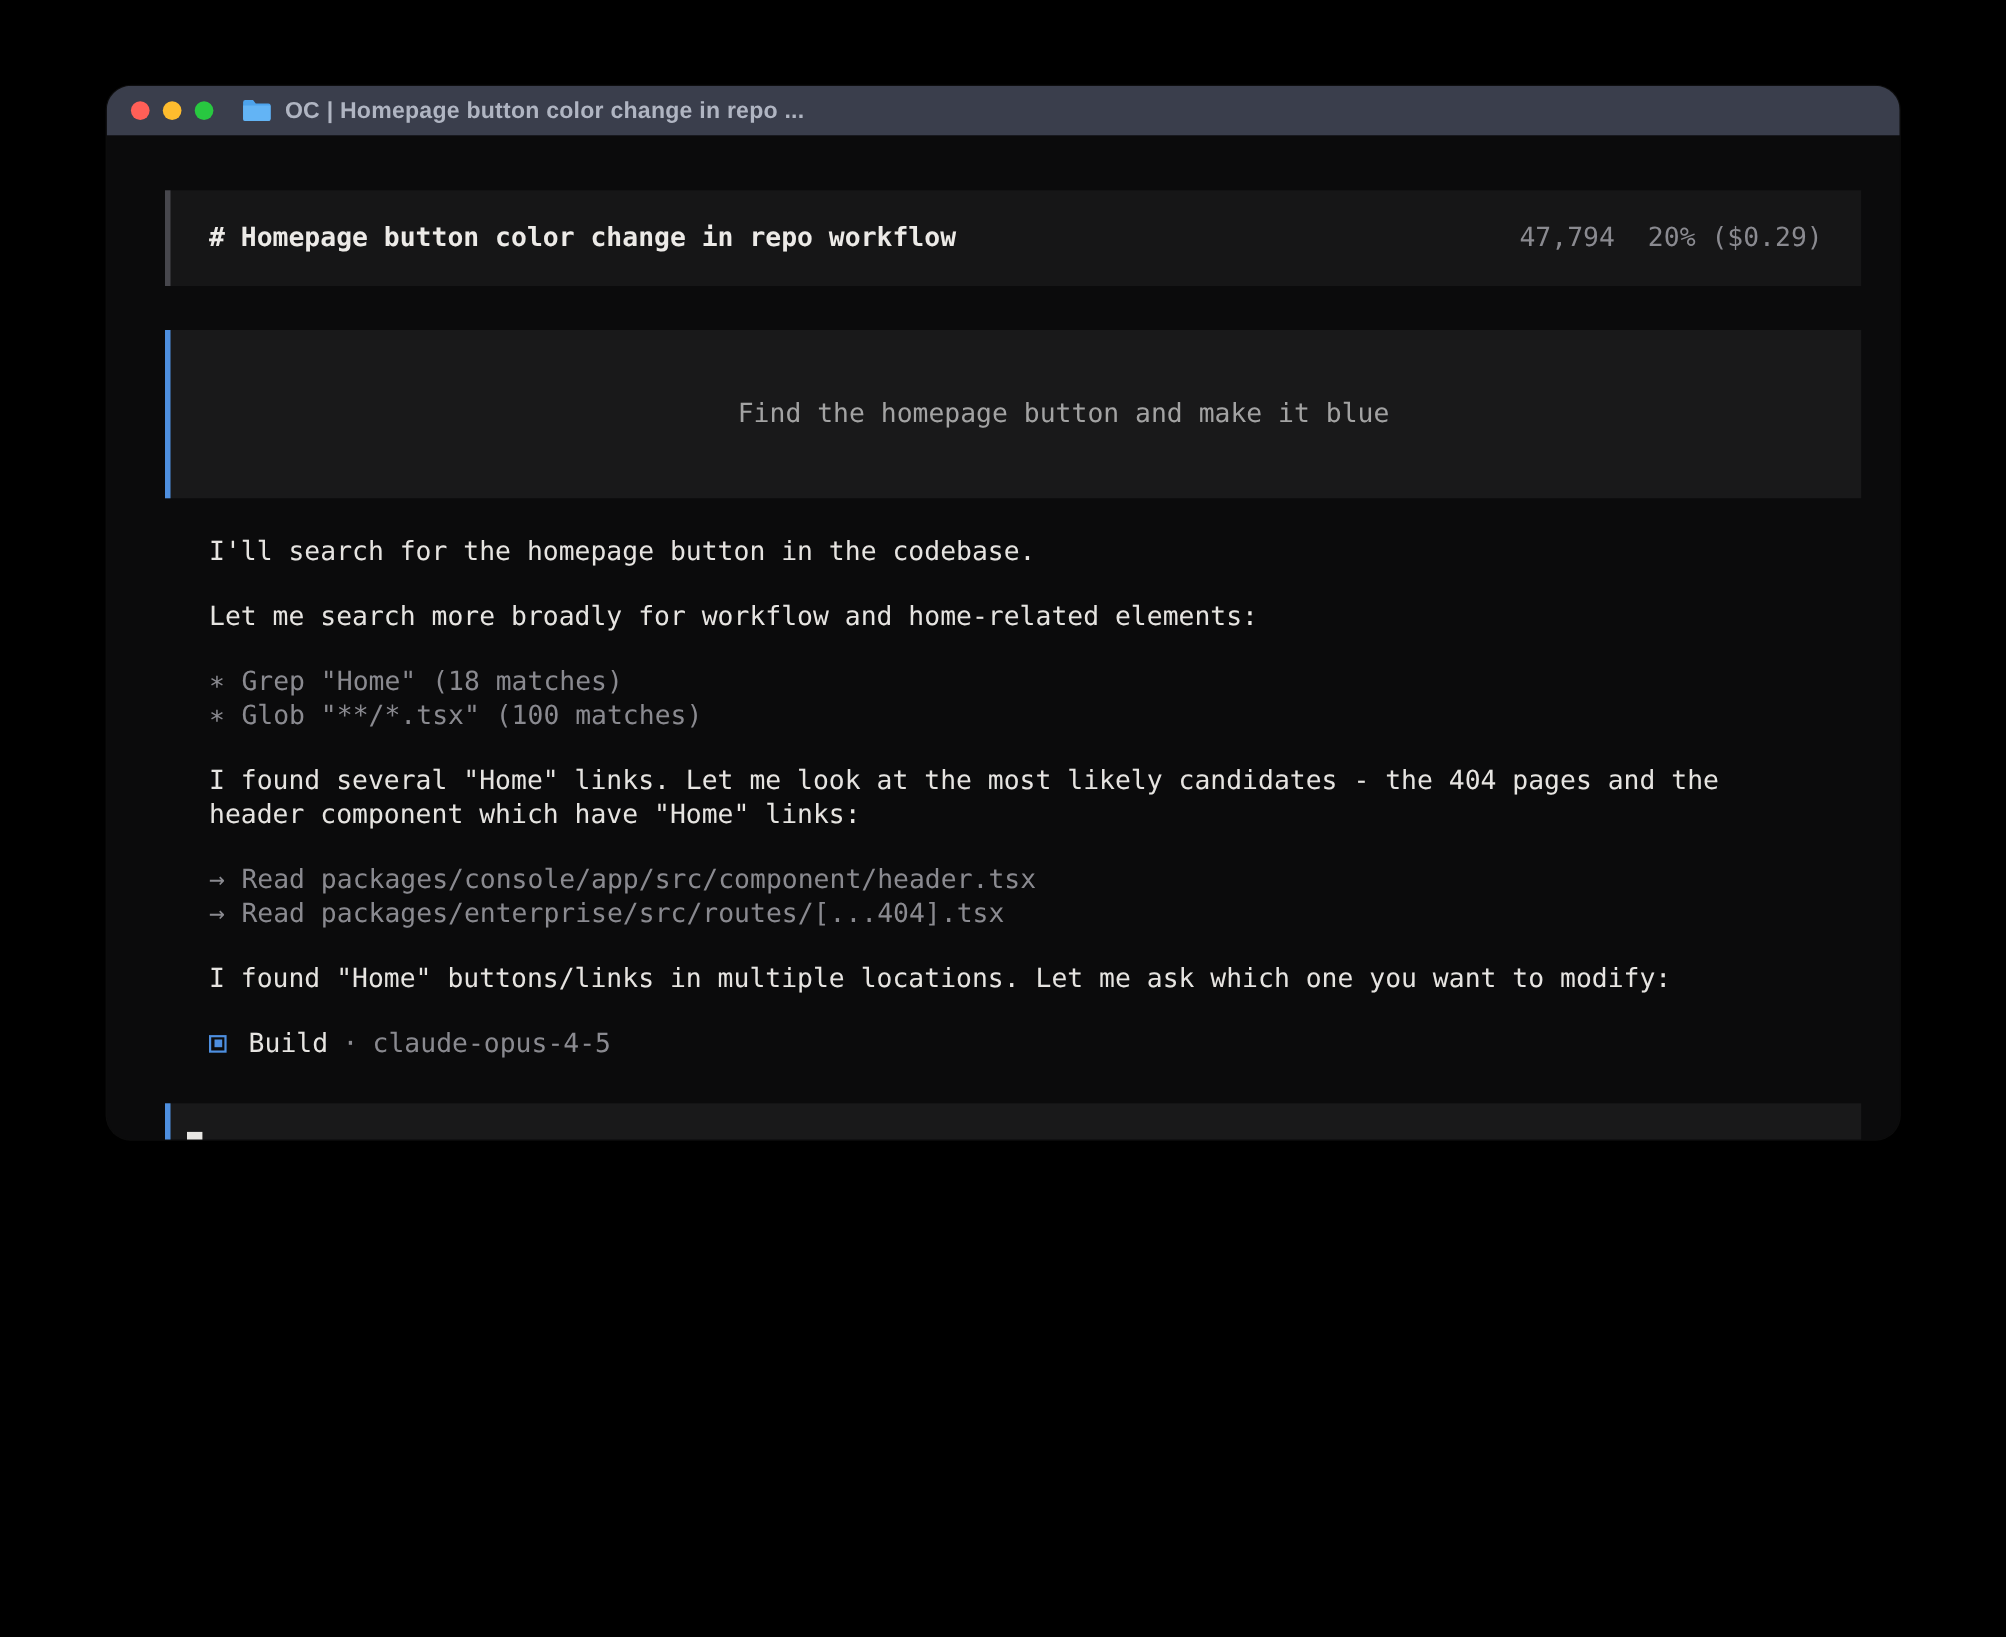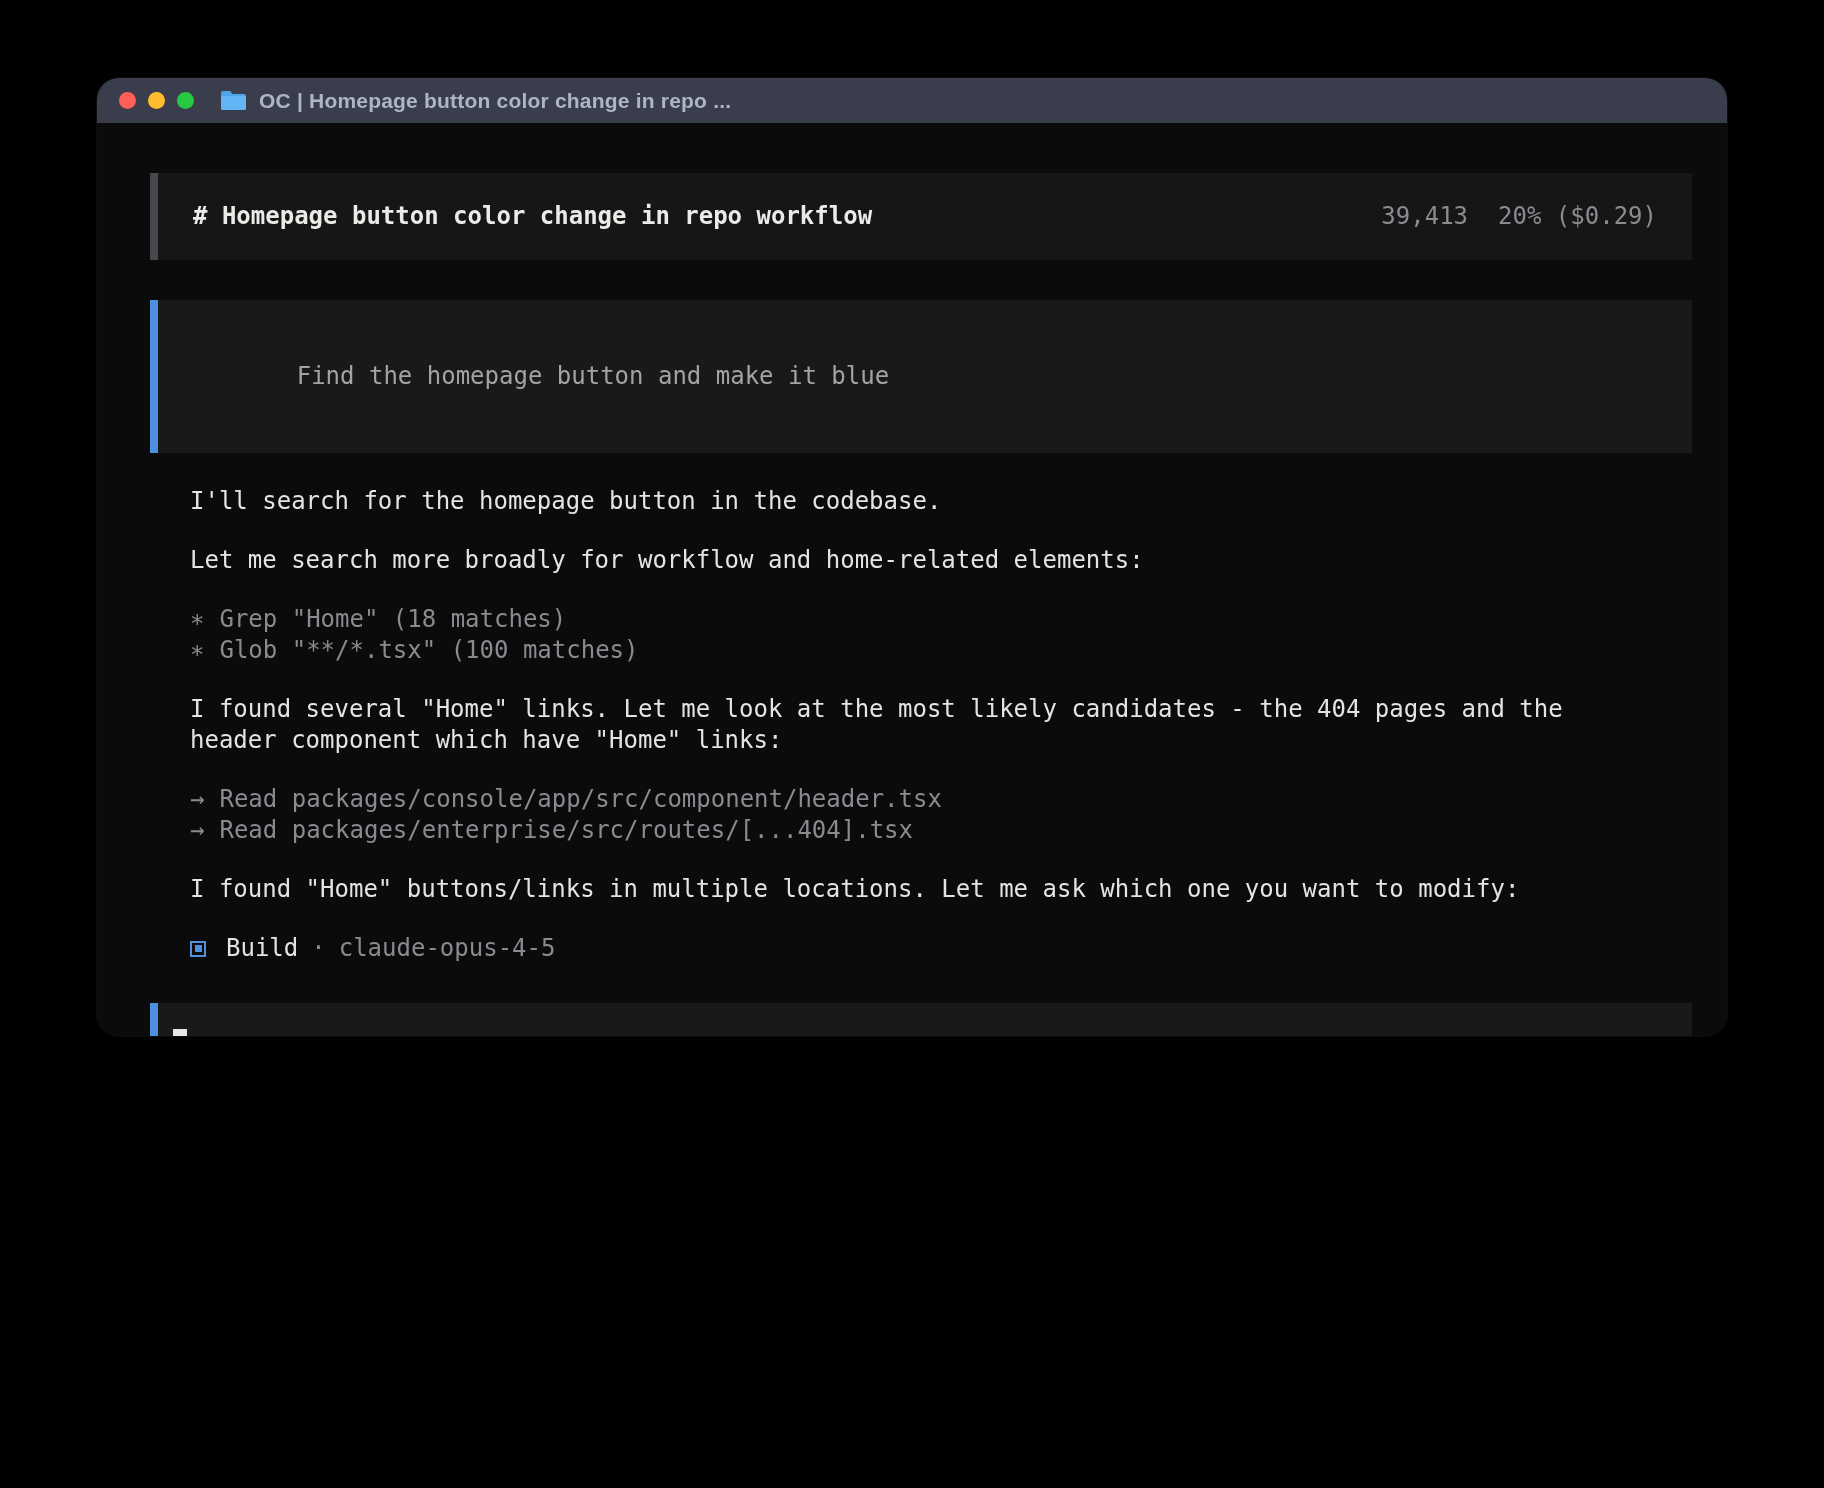--- a/index.html
+++ b/index.html
@@ -24,21 +24,21 @@
   .titletext {
     margin-left:12px; font:700 21px "Liberation Sans",sans-serif;
     color:#b0b5c2; letter-spacing:.2px; white-space:nowrap;
   }
 
   .content {
     flex:1 1 auto; position:relative; padding:0 35px 0 53px;
     font-family:"DejaVu Sans Mono",monospace; font-size:24px; color:#e8e6e2;
   }
 
-  .block { border-left:8px solid #22c55e; background:#19191a; }
+  .block { border-left:5px solid #22c55e; background:#19191a;text-align:center; }
   .header-block {
     margin-top:50px; background:#161617; border-left-color:#47474d;
     padding:28px 35px; display:flex; justify-content:space-between; line-height:31px;
   }
   .header-title { font-weight:700; color:#eceae7; white-space:pre; }
   .header-stats { color:#8a8a90; white-space:pre; }
   .gap2 { display:inline-block; width:30px; }
 
   .user-block {
     margin-top:40px; border-left-color:#4e8fe0;
@@ -86,21 +86,21 @@
       <path d="M1 3 a2 2 0 0 1 2-2 h7 l2.5 3 H24 a2 2 0 0 1 2 2 v12 a2 2 0 0 1-2 2 H3 a2 2 0 0 1-2-2 Z" fill="#4da3ec"></path>
       <path d="M1 6 H26 V18 a2 2 0 0 1-2 2 H3 a2 2 0 0 1-2-2 Z" fill="#63b4f5"></path>
     </svg>
     <span class="titletext">OC | Homepage button color change in repo ...</span>
   </div>
 
   <div class="content">
 
     <div class="block header-block">
       <span class="header-title"># Homepage button color change in repo workflow</span>
-      <span class="header-stats"><span>39,413</span><span class="gap2"></span><span>20% ($0.29)</span></span>
+      <span class="header-stats"><span>47,794</span><span class="gap2"></span><span>20% ($0.29)</span></span>
     </div>
 
     <div class="block user-block">
       <span>Find the homepage button and make it blue</span>
     </div>
 
     <div class="transcript">
 
       <div class="group">
         <div class="line bright">I'll search for the homepage button in the codebase.</div>

